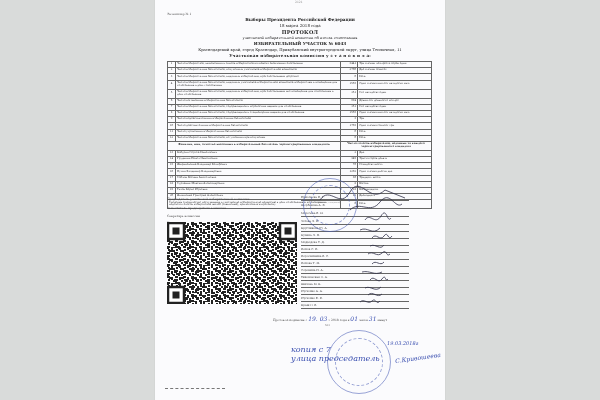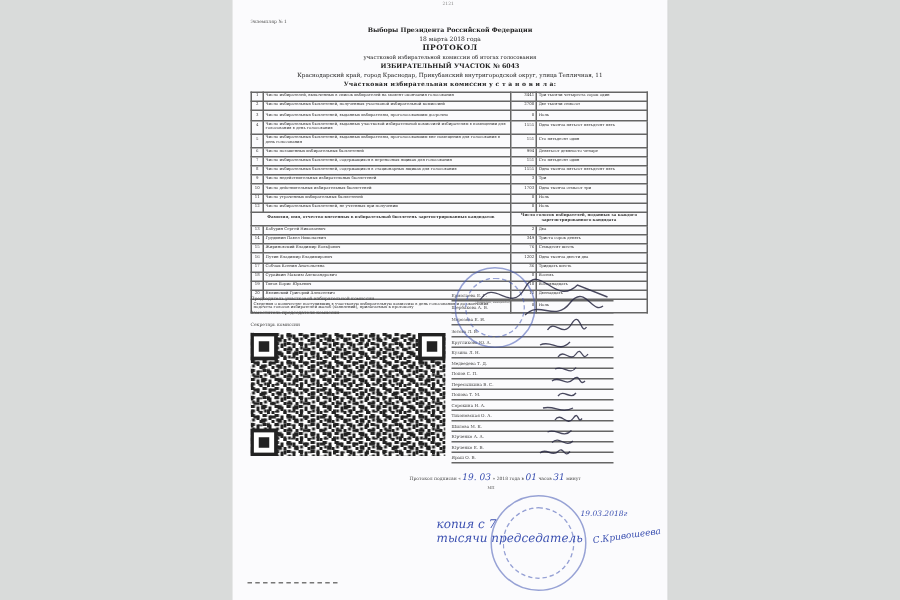--- a/index.html
+++ b/index.html
@@ -305,19 +305,19 @@
     <span class="hand">31</span>
     <span>минут</span>
   </div>
   <div style="position:absolute;left:170px;top:324px;font-size:2.5px;color:#555;">МП</div>
 
   <div class="stamp" style="left:172px;top:330px;width:62px;height:62px;"></div>
   <div class="stamp inner" style="left:180px;top:338px;width:46px;height:46px;border-width:0.8px;"></div>
 
   <div class="note">
     <div>копия с 7</div>
-    <div>тысячи председатель</div>
+    <div>улица председатель</div>
   </div>
   <div class="note2">19.03.2018г</div>
   <div style="position:absolute;left:240px;top:354px;font-size:6px;color:#3a4fb0;font-style:italic;transform:rotate(-8deg);">С.Кривошеева</div>
 
   <div class="bottom-line"></div>
 </div>
 
 </body></html>

